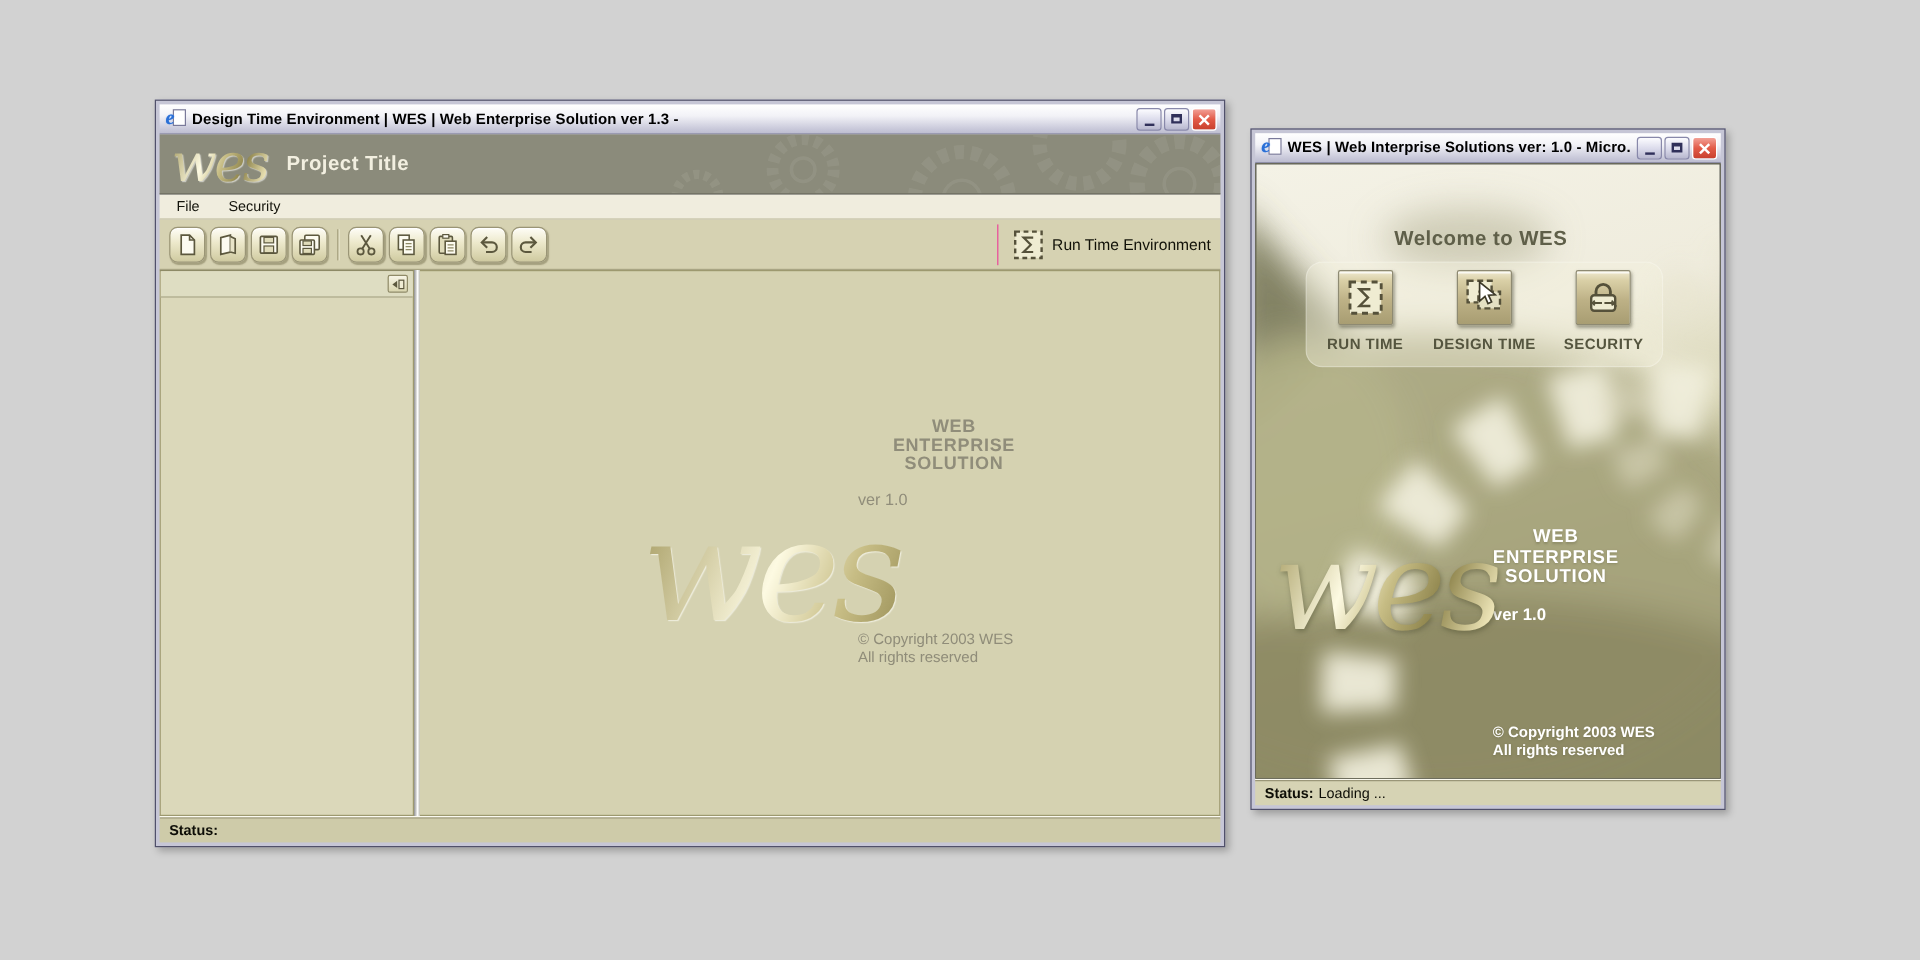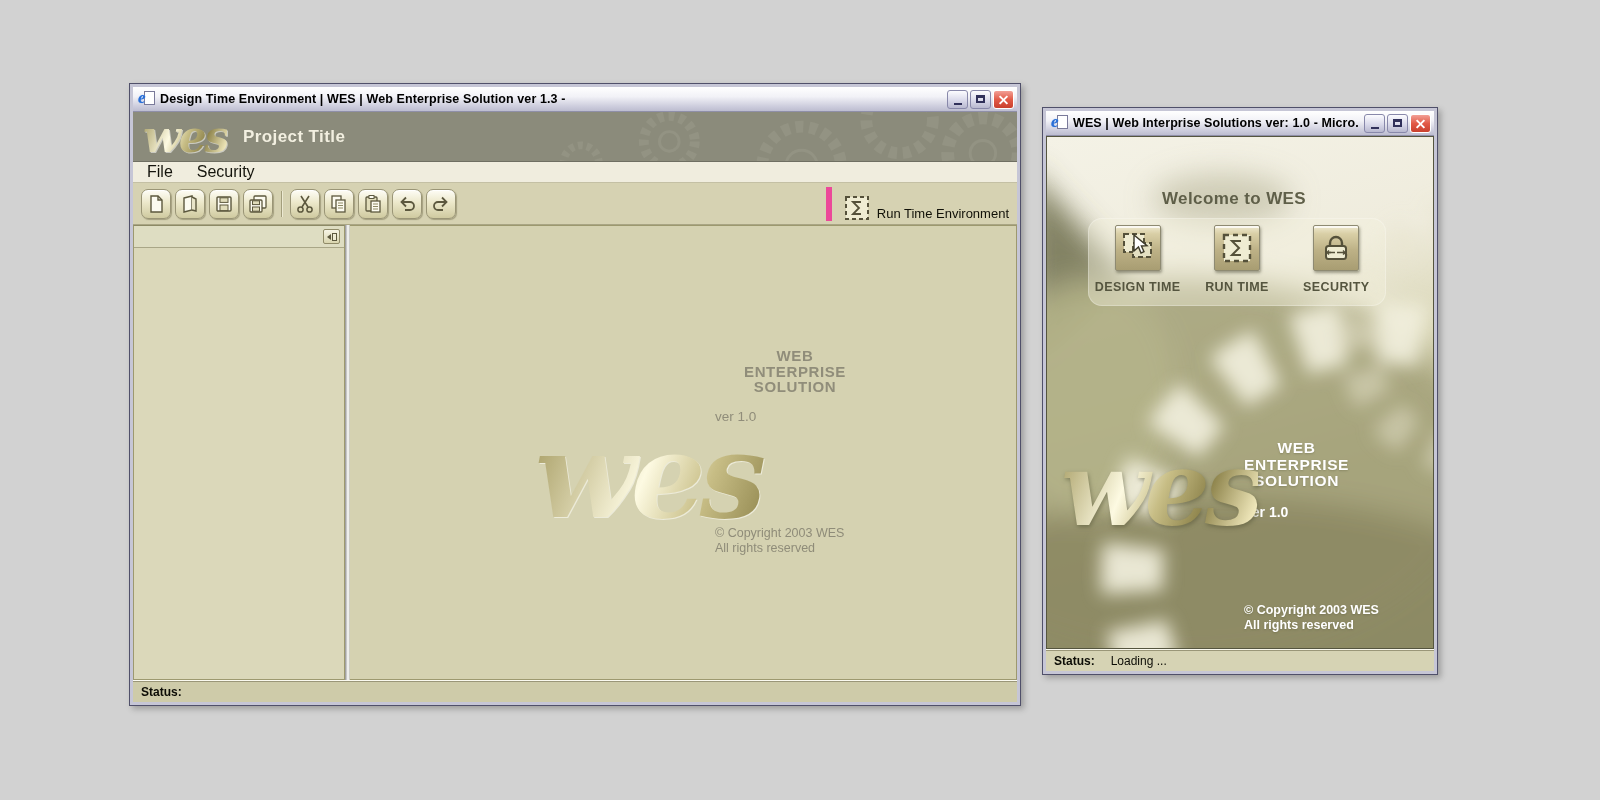--- a/index.html
+++ b/index.html
@@ -25,47 +25,47 @@
             background:linear-gradient(180deg,#fcfcff,#d9d9ea 55%,#b8b8cf);
             display:flex; align-items:center; justify-content:center; position:relative; }
   .tb-btn.close { background:linear-gradient(180deg,#f2a096,#e25a47 50%,#c9402e);
                   border-color:#fff; }
   .glyph-min { width:8px; height:2px; background:#30305a; margin-top:9px; }
   .glyph-max { width:9px; height:8px; border:2px solid #30305a; border-top-width:3px; }
   .glyph-x1,.glyph-x2 { position:absolute; width:11px; height:2px; background:#fff; top:8px; left:4px; }
   .glyph-x1 { transform:rotate(45deg); } .glyph-x2 { transform:rotate(-45deg); }
 
   
-  .wes-logo { font-family:"DejaVu Serif","Liberation Serif",serif; font-style:italic; font-weight:bold;
+  .wes-logo { font-family:"DejaVu Serif","Liberation Serif",serif; font-style:italic; font-weight:normal;
               letter-spacing:-0.05em; line-height:.82;
               background:linear-gradient(112deg,#a69c62 0%,#fdfae2 34%,#c7bd85 52%,#8f854d 72%,#efe7ba 95%);
               -webkit-background-clip:text; background-clip:text; color:transparent;
               filter:drop-shadow(1px 1px 0 rgba(255,255,250,.55)); }
 
   
   #design-win { left:129px; top:83px; width:892px; height:623px; }
   .banner { flex:0 0 50px; background:#8b8b7b; position:relative; overflow:hidden;
             border-bottom:1px solid #6f6f62; display:flex; align-items:center; }
   .banner .wes-logo { font-size:44px; margin:2px 0 0 10px; position:relative; z-index:2; }
   .banner-title { color:#f2efe0; font-size:17px; font-weight:bold; letter-spacing:.4px;
                   margin-left:16px; position:relative; z-index:2;text-align:center; }
   .banner svg.gears { position:absolute; right:0; top:0; height:100%; z-index:1; }
   .menubar { flex:0 0 21px; background:#f0edde; border-bottom:1px solid #c4c0a4;
              display:flex; align-items:center; gap:24px; padding-left:14px; }
-  .menu-item { font-size:16px; color:#14140c; cursor:default; }
+  .menu-item { font-size:12px; color:#14140c; cursor:default; }
   .toolbar { flex:0 0 42px; background:#d6d2b2; border-bottom:1px solid #a9a584;
              display:flex; align-items:center; padding:0 8px; }
   .tool-btn { width:30px; height:30px; margin-right:4px; border:1px solid #9a9576; border-radius:7px;
               background:linear-gradient(180deg,#fefdf6,#ece8ca 45%,#cfcaa0);
               box-shadow:inset 0 1px 0 #fff, 1px 1px 1px rgba(90,85,50,.4);
               display:flex; align-items:center; justify-content:center; }
   .tool-sep { width:1px; height:26px; background:#a39e7c; margin:0 8px 0 4px; box-shadow:1px 0 0 #ece9d2; }
   .toolbar-spacer { flex:1; }
-  .runtime-launch { display:flex; align-items:flex-end; gap:7px; padding-left:12px;
-                    border-left:6px solid #ec4899; height:34px; }
+  .runtime-launch { display:flex; align-items:center; gap:7px; padding-left:12px;
+                    border-left:1px solid #ec4899; height:34px; }
   .runtime-label { font-size:13px; color:#111108; }
   .panes { flex:1; display:flex; background:#b9b69a; overflow:hidden; }
   .sidebar { width:212px; background:#dbd8ba; border:1px solid #9d capsule; border:1px solid #9d996f;
              border-top-color:#8d8a66; display:flex; flex-direction:column; }
   .sidebar-head { flex:0 0 22px; background:#deddc2; border-bottom:1px solid #a9a687;
                   display:flex; align-items:center; justify-content:flex-end; padding-right:4px; }
   .collapse-btn { width:17px; height:15px; border:1px solid #908b68; border-radius:2px;
                   background:linear-gradient(180deg,#f7f5e6,#d9d5ae);
                   display:flex; align-items:center; justify-content:center; gap:1px; }
   .collapse-btn .tri { width:0; height:0; border-top:3px solid transparent; border-bottom:3px solid transparent;
@@ -74,21 +74,21 @@
   .splitter { width:5px; background:linear-gradient(90deg,#8f8f8f,#ffffff 60%,#bdbdb0); }
   .mainpane { flex:1; background:#d5d2b1; border:1px solid #9d996f; border-left:none; position:relative; }
   .center-brand { position:absolute; left:185px; top:122px; width:340px; }
   .brand-lines { margin-left:180px; color:#908d7a; font-size:15px; font-weight:bold;
                  letter-spacing:.6px; line-height:15.5px;text-align:center; }
   .brand-ver { margin-left:180px; color:#908d7a; font-size:13.5px; margin-top:14px; }
   .center-brand .wes-logo { font-size:118px; margin-top:4px; }
   .center-copy { margin-left:180px; margin-top:2px; color:#8f8c79; font-size:12.5px; line-height:15px; }
   .statusbar { flex:0 0 22px; background:#cecba9; border-top:1px solid #fbfaf0;
                box-shadow:inset 0 1px 0 #9a9678; display:flex; align-items:center; padding-left:8px;
-               font-size:12px; color:#0d0d06; gap:16px; }
+               font-size:12px; color:#0d0d06; gap:4px; }
   .statusbar b { font-weight:bold; }
 
   
   #welcome-win { left:1042px; top:107px; width:396px; height:568px; }
   .photo { flex:1; position:relative; overflow:hidden; border:1px solid #55553f;
            background:linear-gradient(165deg,#f4f2e6 0%,#efecdd 30%,#d9d6b6 48%,#b2af88 66%,#9f9c74 85%,#8f8c66 100%); }
   .photo > svg.scene { position:absolute; inset:0; }
   .welcome-head { position:absolute; left:0; right:12px; top:52px; text-align:center;
                   font-size:17px; font-weight:bold; color:#5f5f49; letter-spacing:.4px; }
   .launch-panel { position:absolute; left:41px; top:81px; width:298px; height:88px;
@@ -312,35 +312,35 @@
         <circle cx="430" cy="200" r="120" fill="none" stroke="#e9e6cf" stroke-width="40" stroke-dasharray="30 22" opacity="0.5"></circle>
       </g>
     </svg>
 
     <div class="welcome-head">Welcome to WES</div>
     <div class="launch-panel"></div>
     <div class="launch-row">
       <div class="launch-cell">
         <span class="launch-btn">
           <svg class="icon-svg" width="34" height="34" viewBox="0 0 34 34">
+            <rect x="4" y="4" width="26" height="26" fill="#efecd2" stroke="#55513a" stroke-width="2.4" stroke-dasharray="5 4"></rect>
+            <polyline points="21,10 12,10 19,17 12,24 21,24" fill="none" stroke="#55513a" stroke-width="2"></polyline>
+          </svg>
+        </span>
+        <span class="launch-label">RUN TIME</span>
+      </div>
+      <div class="launch-cell">
+        <span class="launch-btn">
+          <svg class="icon-svg" width="34" height="34" viewBox="0 0 34 34">
             <rect x="3" y="3" width="20" height="18" fill="#efecd2" stroke="#55513a" stroke-width="2" stroke-dasharray="5 3"></rect>
             <rect x="12" y="12" width="18" height="14" fill="#e4e0c2" stroke="#55513a" stroke-width="2" stroke-dasharray="5 3"></rect>
             <path d="M13 4 L13 20 L17.5 16 L20 22 L23 20.6 L20.4 15 L26 14.6 Z" fill="#ffffff" stroke="#3c3928" stroke-width="1.4"></path>
           </svg>
         </span>
         <span class="launch-label">DESIGN TIME</span>
-      </div>
-      <div class="launch-cell">
-        <span class="launch-btn">
-          <svg class="icon-svg" width="34" height="34" viewBox="0 0 34 34">
-            <rect x="4" y="4" width="26" height="26" fill="#efecd2" stroke="#55513a" stroke-width="2.4" stroke-dasharray="5 4"></rect>
-            <polyline points="21,10 12,10 19,17 12,24 21,24" fill="none" stroke="#55513a" stroke-width="2"></polyline>
-          </svg>
-        </span>
-        <span class="launch-label">RUN TIME</span>
       </div>
       <div class="launch-cell">
         <span class="launch-btn">
           <svg class="icon-svg" width="34" height="34" viewBox="0 0 34 34">
             <path d="M11 16 v-4 a6 6 0 0 1 12 0 v4" fill="none" stroke="#55513a" stroke-width="2.4"></path>
             <rect x="7" y="15" width="20" height="13" rx="2.5" fill="#efecd2" stroke="#55513a" stroke-width="2"></rect>
             <path d="M9 21.5 h7 M18 21.5 h7" stroke="#55513a" stroke-width="1.6"></path>
             <path d="M12 21.5 l-3 0 m16 0 l3 3" stroke="#55513a" stroke-width="1.6"></path>
             <path d="M10 19.5 l-2 2 2 2 M24 19.5 l2 2 -2 2" fill="none" stroke="#55513a" stroke-width="1.4"></path>
           </svg>

